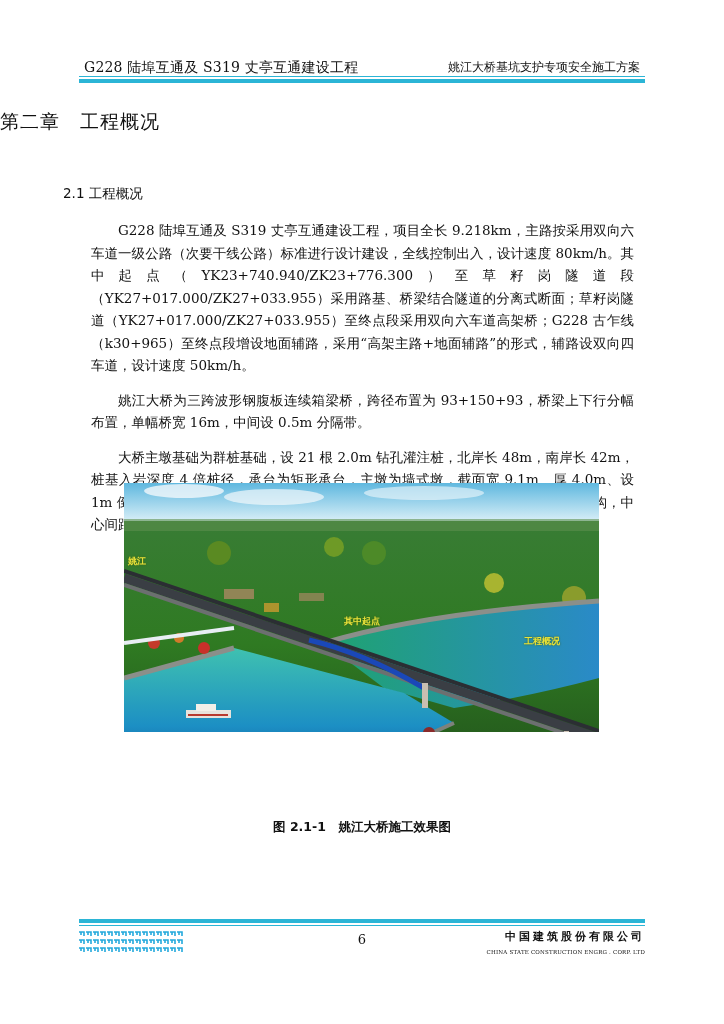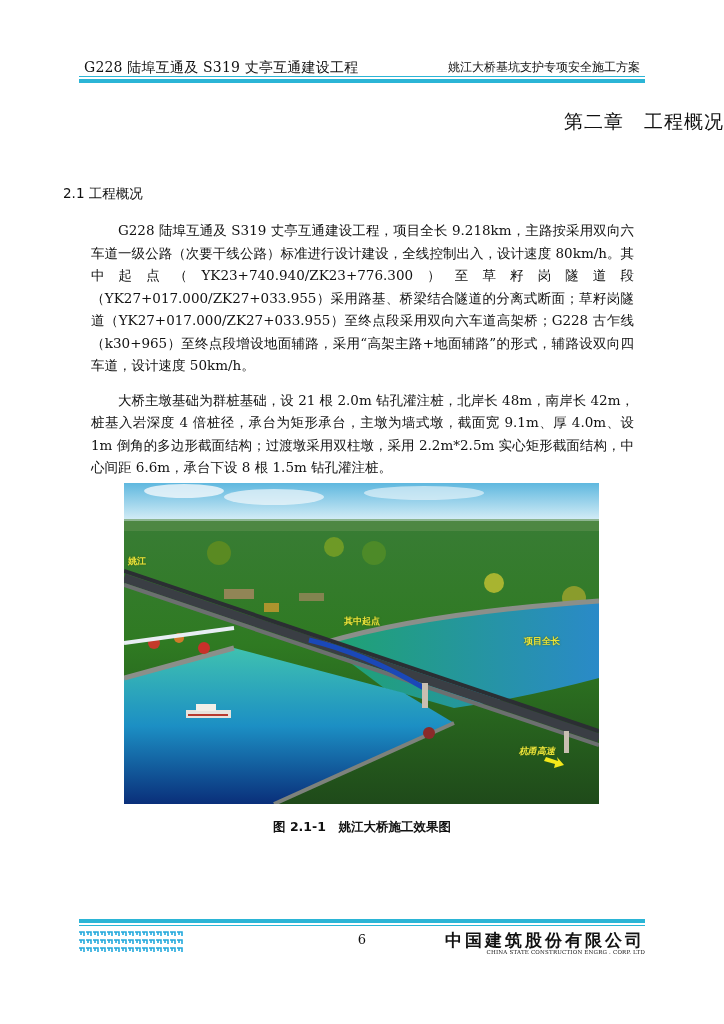--- a/index.html
+++ b/index.html
@@ -1,47 +1,48 @@
 <!DOCTYPE html>
 <html><head>
 <meta charset="utf-8">
 <style>
   html, body { margin:0; padding:0; background:#ffffff; }
   body { width:724px; height:1024px; position:relative; overflow:hidden; font-family:"DejaVu Serif", serif; color:#111; }
   .hdr-left { position:absolute; left:84px; top:59px; font-size:14px; letter-spacing:0.2px; color:#111; font-family:"DejaVu Serif", serif; }
   .hdr-right { position:absolute; right:84px; top:59px; font-size:12px; color:#111; font-family:"DejaVu Serif", serif;margin-left:31px; }
   .rule-top-thick { position:absolute; left:79px; width:566px; top:79px; height:4px; background:#2bb5d6; }
   .rule-top-thin { position:absolute; left:79px; width:566px; top:76px; height:1px; background:#2bb5d6; }
-  .chapter { position:absolute; left:0; width:724px; top:96px; text-align:right; font-size:19px; font-family:"DejaVu Sans", sans-serif; font-weight:normal; letter-spacing:1px; }
+  .chapter { position:absolute; left:0; width:724px; top:96px; text-align:left; font-size:19px; font-family:"DejaVu Sans", sans-serif; font-weight:normal; letter-spacing:1px; }
   .section { position:absolute; left:63px; top:185px; font-size:13.5px; font-family:"DejaVu Sans", sans-serif; }
   .body { position:absolute; left:79px; width:567px; top:207px; font-size:13.5px; line-height:22.5px; text-align:justify; font-family:"DejaVu Serif", serif; }
   .body p { margin:12px; text-indent:27px; }
-  .figure { position:absolute; left:124px; top:483px; width:475px; height:321px; overflow:hidden; }
+  .figure { position:absolute; left:124px; top:483px; width:475px; height:249px; overflow:hidden; }
   .caption { position:absolute; left:0; width:724px; top:819px; text-align:center; font-size:12.5px; font-weight:bold; font-family:"DejaVu Sans", sans-serif; }
   .rule-bot-thick { position:absolute; left:79px; width:566px; top:919px; height:4px; background:#2bb5d6; }
   .rule-bot-thin { position:absolute; left:79px; width:566px; top:925px; height:1px; background:#2bb5d6; }
   .logo-pattern { position:absolute; left:79px; top:930px; width:105px; height:24px; }
   .page-num { position:absolute; left:0; width:724px; top:932px; text-align:center; font-size:13px; font-family:"DejaVu Serif", serif; }
-  .company-cn { position:absolute; right:79px; top:929px; font-size:17px; font-weight:bold; letter-spacing:3px; font-family:"DejaVu Serif", serif; }
+  .company-cn { position:absolute; right:79px; top:929px; font-size:11px; font-weight:bold; letter-spacing:3px; font-family:"DejaVu Serif", serif; }
   .company-en { position:absolute; right:79px; top:949px; font-size:5.5px; letter-spacing:0.2px; font-family:"DejaVu Serif", serif; }
   .img-label { position:absolute; font-size:9px; color:#e9e23a; font-family:"DejaVu Sans", sans-serif; font-weight:bold; text-shadow:0 0 2px #3a5a10; }
 </style>
 </head>
 <body>
 
 <div class="hdr-left">G228 陆埠互通及 S319 丈亭互通建设工程</div>
 <div class="hdr-right">姚江大桥基坑支护专项安全施工方案</div>
 <div class="rule-top-thin"></div>
 <div class="rule-top-thick"></div>
 
 <h1 class="chapter">第二章　工程概况</h1>
 <div class="section">2.1 工程概况</div>
 
 <div class="body">
   <p>G228 陆埠互通及 S319 丈亭互通建设工程，项目全长 9.218km，主路按采用双向六车道一级公路（次要干线公路）标准进行设计建设，全线控制出入，设计速度 80km/h。其中起点（YK23+740.940/ZK23+776.300）至草籽岗隧道段（YK27+017.000/ZK27+033.955）采用路基、桥梁结合隧道的分离式断面；草籽岗隧道（YK27+017.000/ZK27+033.955）至终点段采用双向六车道高架桥；G228 古乍线（k30+965）至终点段增设地面辅路，采用“高架主路+地面辅路”的形式，辅路设双向四车道，设计速度 50km/h。</p>
+  <p>姚江大桥为三跨波形钢腹板连续箱梁桥，跨径布置为 93+150+93，桥梁上下行分幅布置，单幅桥宽 16m，中间设 0.5m 分隔带。</p>
   <p>大桥主墩基础为群桩基础，设 21 根 2.0m 钻孔灌注桩，北岸长 48m，南岸长 42m，桩基入岩深度 4 倍桩径，承台为矩形承台，主墩为墙式墩，截面宽 9.1m、厚 4.0m、设 1m 倒角的多边形截面结构；过渡墩采用双柱墩，采用 2.2m*2.5m 实心矩形截面结构，中心间距 6.6m，承台下设 8 根 1.5m 钻孔灌注桩。</p>
 </div>
 
 <div class="figure">
   <svg width="475" height="321" viewBox="0 0 475 321" xmlns="http://www.w3.org/2000/svg">
     <defs>
       <linearGradient id="sky" x1="0" y1="0" x2="0" y2="1">
         <stop offset="0" stop-color="#5fb8df"></stop>
         <stop offset="1" stop-color="#d7eef7"></stop>
       </linearGradient>
@@ -99,21 +100,21 @@
     <path d="M0,160 L110,145" stroke="#e8eef4" stroke-width="4" fill="none"></path>
 
     <rect x="62" y="227" width="45" height="8" fill="#e7e3dc"></rect>
     <rect x="72" y="221" width="20" height="7" fill="#f2efe8"></rect>
     <rect x="64" y="231" width="40" height="2" fill="#b83a2e"></rect>
 
     <path d="M422,274 L434,278 L433,274 L440,282 L430,285 L431,281 L420,278 Z" fill="#f4e81a"></path>
   </svg>
   <span class="img-label" style="left:4px;top:72px;">姚江</span>
   <span class="img-label" style="left:220px;top:132px;">其中起点</span>
-  <span class="img-label" style="left:400px;top:152px;">项目全长</span>
+  <span class="img-label" style="left:400px;top:152px;">工程概况</span>
   <span class="img-label" style="left:395px;top:262px;font-style:italic;">杭甬高速</span>
 </div>
 
 <div class="caption">图 2.1-1　姚江大桥施工效果图</div>
 
 <div class="rule-bot-thick"></div>
 <div class="rule-bot-thin"></div>
 <div class="logo-pattern">
   <svg width="105" height="24" viewBox="0 0 105 24" xmlns="http://www.w3.org/2000/svg">
     <defs>

